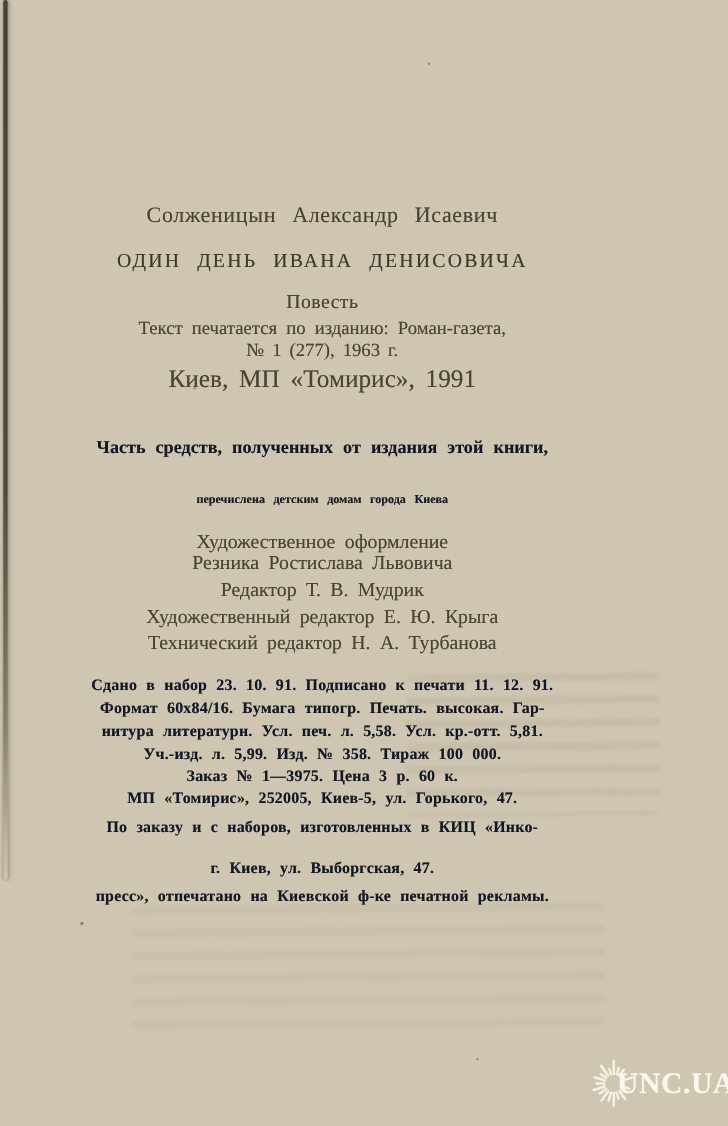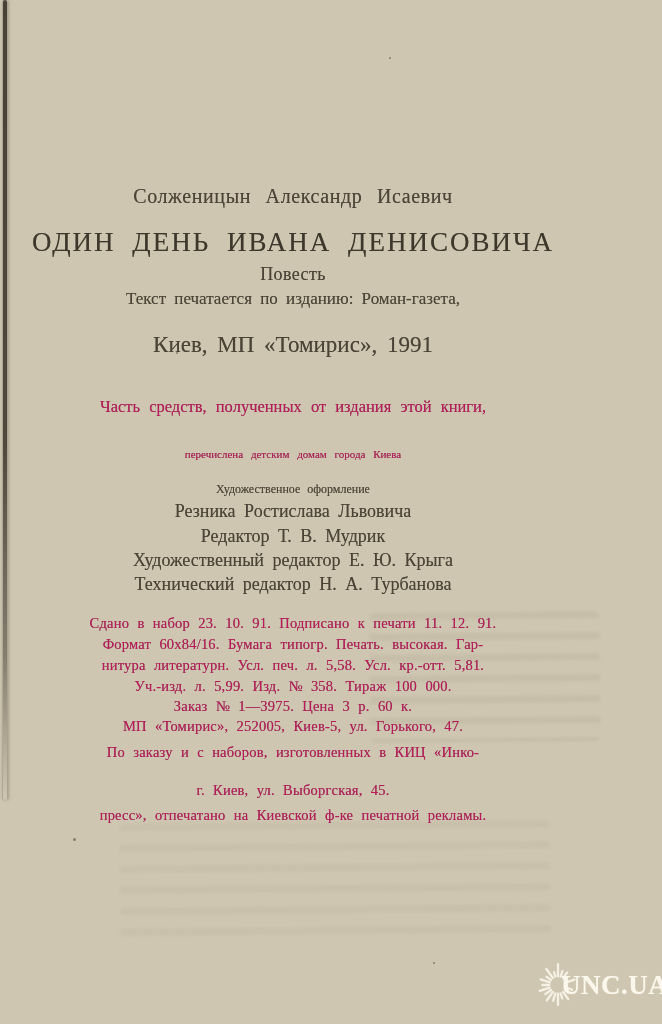--- a/index.html
+++ b/index.html
@@ -23,33 +23,33 @@
     background: linear-gradient(180deg,
       rgba(43,36,28,0.82) 0%, rgba(43,36,28,0.78) 55%,
       rgba(43,36,28,0.45) 82%, rgba(43,36,28,0) 100%);
     box-shadow: 2px 0 3px rgba(60,50,38,0.28), -1px 0 2px rgba(60,50,38,0.25);
     border-radius: 2px;
   }
   .page-content { position: absolute; left: 26px; top: 0; width: 534px; height: 1024px; }
   .line { position: absolute; left: 0; right: 0; text-align: center; white-space: nowrap; }
 
   .ink      { color: #4a4336; text-shadow: 0 0 0.5px rgba(74,67,54,0.55); }
-  .ink-bold { color: #be185d; font-weight: normal; text-shadow: 0 0 0.5px rgba(57,51,37,0.6); }
+  .ink-bold { color: #0f172a; font-weight: bold; text-shadow: 0 0 0.5px rgba(57,51,37,0.6); }
 
   .author   { top: 185px; font-size: 20px; letter-spacing: 0.6px; word-spacing: 9px; }
-  .title    { top: 227px; font-size: 27px; letter-spacing: 2px; word-spacing: 8px; color: #3d372c; }
+  .title    { top: 227px; font-size: 18px; letter-spacing: 2px; word-spacing: 8px; color: #3d372c; }
   .genre    { top: 264px; font-size: 18px; letter-spacing: 0.4px; }
   .ed1      { top: 289px; font-size: 17px; word-spacing: 4px; }
   .ed2      { top: 309px; font-size: 17px; word-spacing: 3px; }
   .imprint  { top: 332px; font-size: 23px; word-spacing: 4px; }
 
   .charity1 { top: 397px; font-size: 16.5px; word-spacing: 5px; }
   .charity2 { top: 428px; font-size: 11px; word-spacing: 5px; margin-top: 20px; }
 
-  .credit0  { top: 482px; font-size: 12px; word-spacing: 4px; }
+  .credit0  { top: 482px; font-size: 18px; word-spacing: 4px; }
   .credit1  { top: 501px; font-size: 18px; word-spacing: 4px; }
   .credit2  { top: 526px; font-size: 18px; word-spacing: 4px; }
   .credit3  { top: 550px; font-size: 18px; word-spacing: 4px; }
   .credit4  { top: 574px; font-size: 18px; word-spacing: 4px; }
 
   .colo0 { top: 615px; } .colo1 { top: 636px; } .colo2 { top: 657px; }
   .colo3 { top: 678px; } .colo4 { top: 698px; } .colo5 { top: 718px; }
   .prnt0 { top: 744px; } .prnt1 { top: 763px; margin-top: 44px; } .prnt2 { top: 782px; }
   .small { font-size: 14.5px; letter-spacing: 0.2px; word-spacing: 4.5px; }
 
@@ -92,41 +92,42 @@
   <div class="speck speck-3"></div>
   <div class="speck speck-4"></div>
 
   <div class="page-content">
 
     <div class="line ink author">Солженицын Александр Исаевич</div>
     <div class="line ink title">ОДИН ДЕНЬ ИВАНА ДЕНИСОВИЧА</div>
     <div class="line ink genre">Повесть</div>
 
     <div class="line ink ed1">Текст печатается по изданию: Роман-газета,</div>
+    <div class="line ink ed2">№ 1 (277), 1963 г.</div>
     <div class="line ink imprint">Киев, МП «Томирис», 1991</div>
 
     <div class="line ink-bold charity1">Часть средств, полученных от издания этой книги,</div>
     <div class="line ink-bold charity2">перечислена детским домам города Киева</div>
 
     <div class="line ink credit0">Художественное оформление</div>
     <div class="line ink credit1">Резника Ростислава Львовича</div>
     <div class="line ink credit2">Редактор Т. В. Мудрик</div>
     <div class="line ink credit3">Художественный редактор Е. Ю. Крыга</div>
     <div class="line ink credit4">Технический редактор Н. А. Турбанова</div>
 
     <div class="line ink-bold small colo0">Сдано в набор 23. 10. 91. Подписано к печати 11. 12. 91.</div>
     <div class="line ink-bold small colo1">Формат 60х84/16. Бумага типогр. Печать. высокая. Гар-</div>
     <div class="line ink-bold small colo2">нитура литературн. Усл. печ. л. 5,58. Усл. кр.-отт. 5,81.</div>
     <div class="line ink-bold small colo3">Уч.-изд. л. 5,99. Изд. № 358. Тираж 100 000.</div>
     <div class="line ink-bold small colo4">Заказ № 1—3975. Цена 3 р. 60 к.</div>
     <div class="line ink-bold small colo5">МП «Томирис», 252005, Киев-5, ул. Горького, 47.</div>
 
     <div class="line ink-bold small prnt0">По заказу и с наборов, изготовленных в КИЦ «Инко-</div>
     <div class="line ink-bold small prnt1">пресс», отпечатано на Киевской ф-ке печатной рекламы.</div>
-    <div class="line ink-bold small prnt2">г. Киев, ул. Выборгская, 45.</div>
+    <div class="line ink-bold small prnt2">г. Киев, ул. Выборгская, 47.</div>
 
   </div>
 
   <div class="watermark">
     <svg class="wm-icon" viewBox="-30 -30 60 60" xmlns="http://www.w3.org/2000/svg">
       <g stroke="rgba(252,249,238,0.93)" stroke-width="2.6" stroke-linecap="round">
         <line x1="0" y1="-10" x2="0" y2="-24"></line>
         <line x1="5.9" y1="-8.1" x2="10.6" y2="-14.6"></line>
         <line x1="9.5" y1="-3.1" x2="19" y2="-6.2"></line>
         <line x1="9.5" y1="3.1" x2="16.2" y2="5.3"></line>

